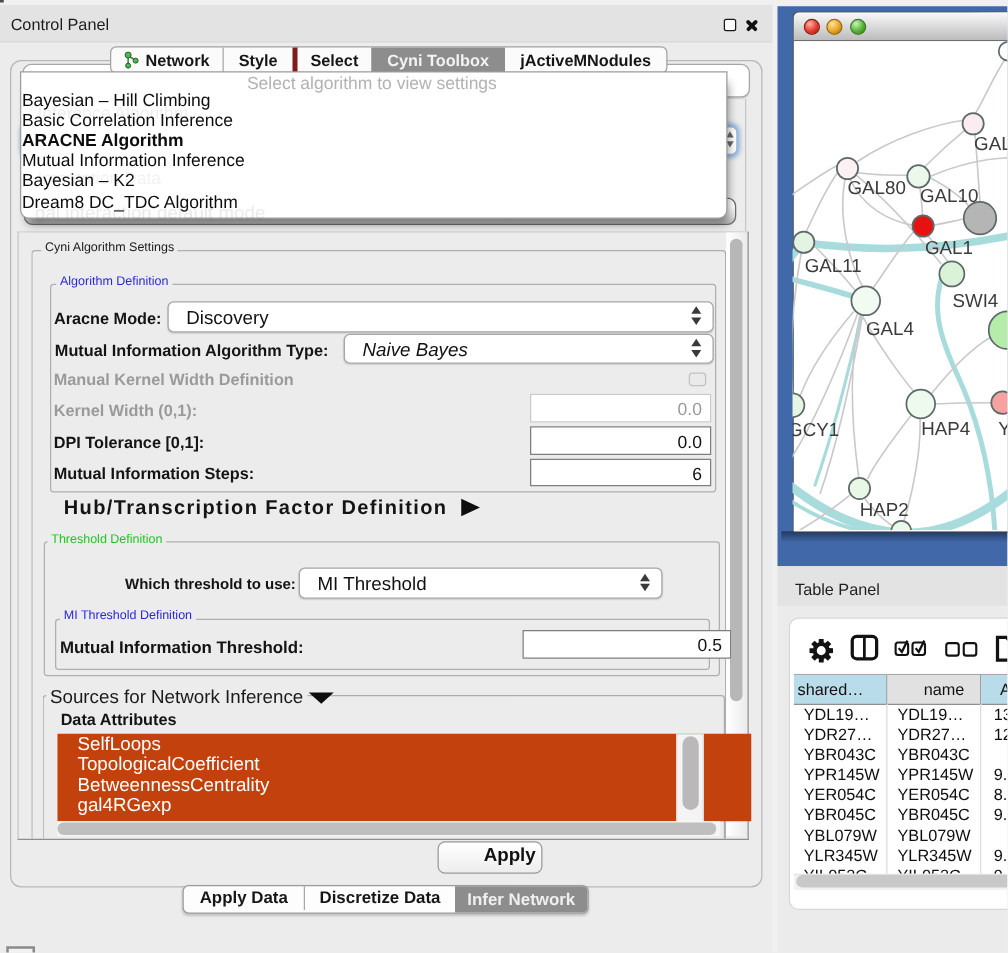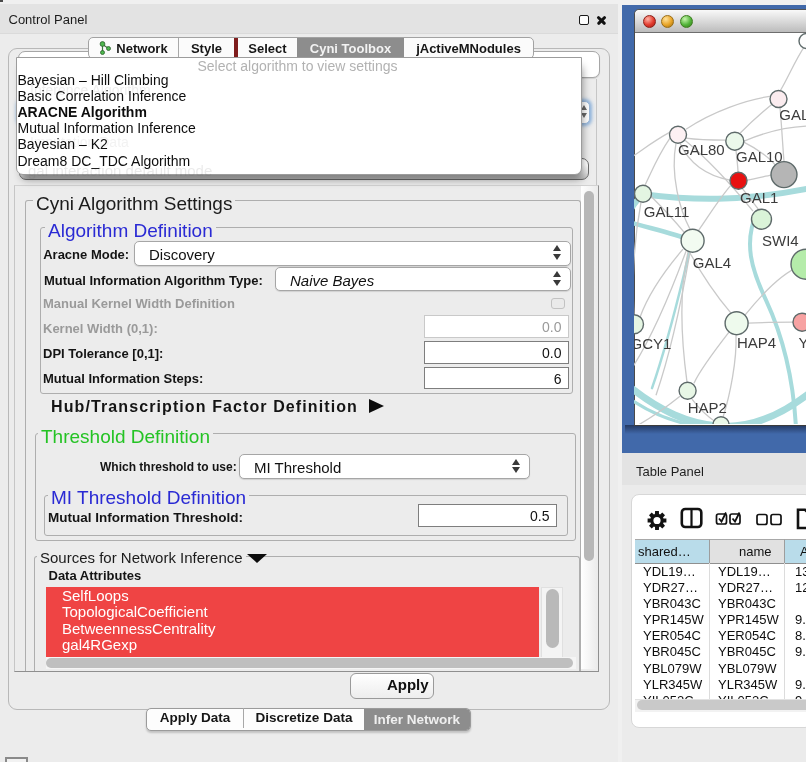--- a/index.html
+++ b/index.html
@@ -2,21 +2,21 @@
 <html><head>
 <meta charset="utf-8">
 <style>
   html,body{margin:0;padding:0;}
   body{width:806px;height:762px;position:relative;overflow:hidden;
        font-family:"Liberation Sans",sans-serif;background:#ededed;}
   .abs{position:absolute;}
   .lbl{position:absolute;font-weight:bold;font-size:13px;color:#141414;white-space:nowrap;}
   .glbl{color:#9a9a9a;}
   .grp{position:absolute;border:1px solid #aeaeae;border-radius:3px;}
-  .gtitle{position:absolute;font-size:19px;background:#ececec;padding:0 3px;white-space:nowrap;}
+  .gtitle{position:absolute;font-size:10px;background:#ececec;padding:0 3px;white-space:nowrap;}
   .combo{position:absolute;background:#fff;border:1px solid #a6a6a6;border-radius:5px;
          box-shadow:0 1px 1px rgba(0,0,0,0.12);}
   .combo .ctext{position:absolute;left:14px;top:4px;font-size:15px;color:#111;white-space:nowrap;}
   .spin{position:absolute;width:0;height:0;}
   .spin.up{border-left:4.5px solid transparent;border-right:4.5px solid transparent;border-bottom:6px solid #3a3a3a;}
   .spin.dn{border-left:4.5px solid transparent;border-right:4.5px solid transparent;border-top:6px solid #3a3a3a;}
   .tfield{position:absolute;background:#fff;font-size:14px;color:#111;text-align:right;
           box-sizing:border-box;padding:3.5px 6px 0 0;}
   .popitem{position:absolute;left:17.5px;font-size:14px;color:#0d0d0d;white-space:nowrap;}
 </style>
@@ -105,27 +105,27 @@
 <div class="gtitle" style="left:38px;top:425.5px;color:#24c324;">Threshold Definition</div>
 <div class="lbl" style="left:100px;top:460px;font-size:12px;">Which threshold to use:</div>
 <div class="combo" style="left:239px;top:454px;width:289px;height:22.5px;">
   <div class="ctext">MI Threshold</div>
   <div class="spin up" style="right:9px;top:3.5px;"></div>
   <div class="spin dn" style="right:9px;top:12px;"></div>
 </div>
 <div class="grp" style="left:44px;top:494.5px;width:522px;height:39.5px;"></div>
 <div class="gtitle" style="left:48px;top:487px;color:#2a2ad4;">MI Threshold Definition</div>
 <div class="lbl" style="left:48px;top:509.5px;font-size:13.5px;">Mutual Information Threshold:</div>
-<div class="tfield" style="left:417.5px;top:503.5px;width:139px;height:23.5px;border:1.3px solid #7e7e7e;">0.5</div>
+<div class="tfield" style="left:417.5px;top:503.5px;width:167px;height:23.5px;border:1.3px solid #7e7e7e;">0.5</div>
 
 <div class="grp" style="left:34px;top:555.5px;width:544px;height:114px;border-bottom:none;border-radius:3px 3px 0 0;"></div>
 <div class="gtitle" style="left:37px;top:549px;color:#1b1b1b;font-size:15px;">Sources for Network Inference</div>
 <div class="abs" style="left:246.5px;top:554px;width:0;height:0;border-left:10.5px solid transparent;border-right:10.5px solid transparent;border-top:9px solid #0d0d0d;"></div>
 <div class="lbl" style="left:48.5px;top:567.5px;">Data Attributes</div>
-<div class="abs" style="left:46px;top:586.5px;width:493px;height:70.5px;background:#ef4444;overflow:hidden;">
+<div class="abs" style="left:46px;top:586.5px;width:555px;height:70.5px;background:#c2410c;overflow:hidden;">
   <div style="color:#fff;font-size:15px;line-height:16.6px;padding:1px 0 0 16px;">SelfLoops<br>TopologicalCoefficient<br>BetweennessCentrality<br>gal4RGexp</div>
 </div>
 <div class="abs" style="left:540.5px;top:586.5px;width:20px;height:70.5px;background:#f4f4f4;border:1px solid #e0e0e0;"></div>
 <div class="abs" style="left:545.5px;top:589px;width:13px;height:58.5px;background:#b9b9b9;border-radius:6.5px;"></div>
 
 <div class="abs" style="left:46px;top:656.5px;width:530px;height:12.5px;background:#f5f5f5;"></div>
 <div class="abs" style="left:46px;top:658px;width:527px;height:10px;background:#bfbfbf;border-radius:5px;"></div>
 
 <div class="abs" style="left:350px;top:673px;width:83.5px;height:25.5px;border:1px solid #9a9a9a;border-radius:6px;
      background:linear-gradient(#ffffff,#ededed);box-sizing:border-box;text-align:center;font-size:15px;font-weight:bold;color:#111;padding-top:2px;padding-left:32px;">Apply</div>

